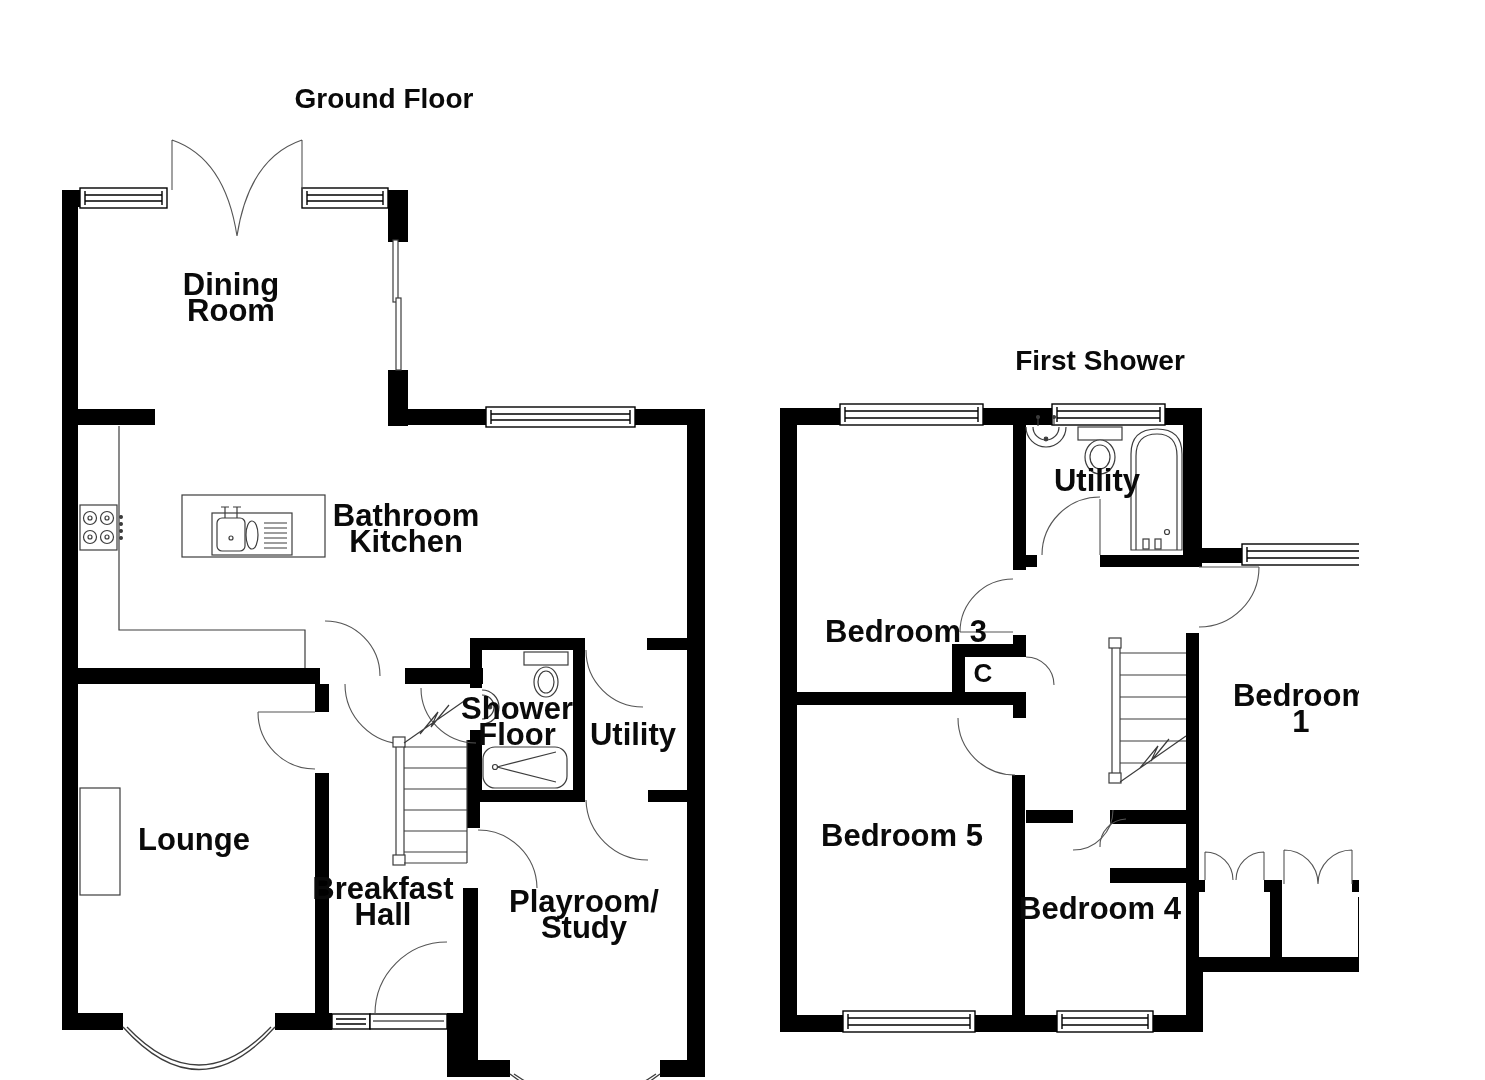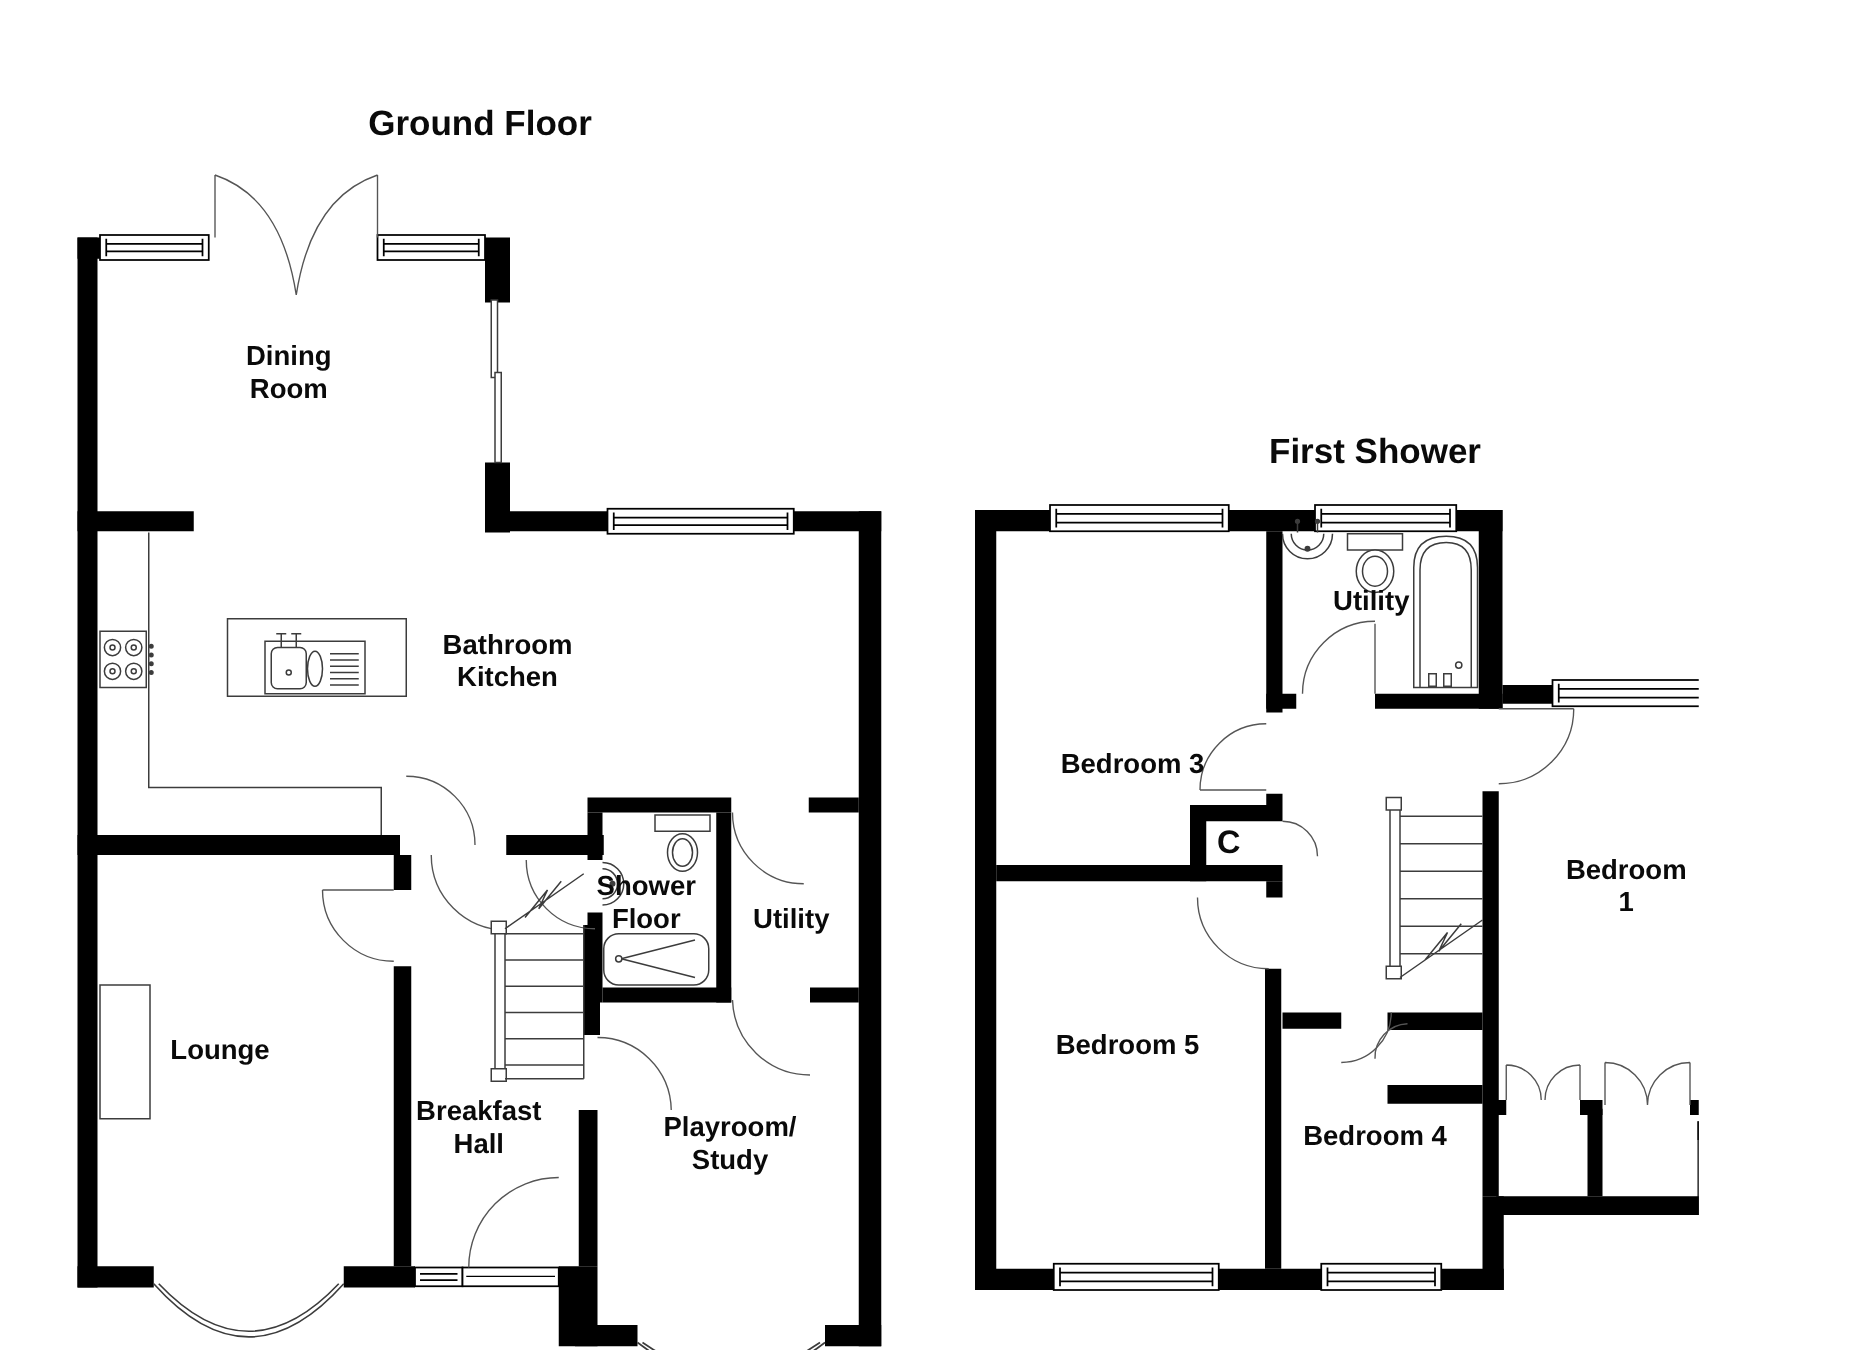--- a/index.html
+++ b/index.html
@@ -1,21 +1,21 @@
 <!DOCTYPE html>
 <html><head>
 <meta charset="utf-8">
 <style>
   html,body{margin:0;padding:0;background:#fff;}
   .canvas{position:relative;width:1359px;height:1080px;background:#ffffff;overflow:hidden;
           font-family:"Liberation Sans", sans-serif;margin-top:40px;}
   .plan-svg{position:absolute;left:0;top:0;}
   .floor-title{position:absolute;transform:translate(-50%,-50%);font-weight:bold;font-size:28px;
                color:#0a0a0a;white-space:pre-line;text-align:center;}
-  .room-label{position:absolute;transform:translate(-50%,-50%);font-weight:bold;font-size:22px;
+  .room-label{position:absolute;transform:translate(-50%,-50%);font-weight:bold;font-size:31px;
               line-height:26px;color:#0a0a0a;white-space:pre-line;text-align:center;}
   .room-label.small{font-size:26px;}
 </style>
 </head>
 <body>
 
 <div class="canvas">
 
   <svg class="plan-svg" width="1485" height="1080" viewBox="0 0 1485 1080">
 
@@ -253,29 +253,29 @@
     </g>
   </svg>
 
   <div class="floor-title" style="left:384px;top:59px">Ground Floor</div>
   <div class="floor-title" style="left:1100px;top:321px">First Shower</div>
 
   <div class="room-label" style="left:231px;top:258px">Dining
 Room</div>
   <div class="room-label" style="left:406px;top:489px">Bathroom
 Kitchen</div>
-  <div class="room-label" style="left:176px;top:800px">Lounge</div>
+  <div class="room-label" style="left:194px;top:800px">Lounge</div>
   <div class="room-label" style="left:383px;top:862px">Breakfast
 Hall</div>
   <div class="room-label" style="left:517px;top:682px">Shower
 Floor</div>
   <div class="room-label" style="left:633px;top:695px">Utility</div>
   <div class="room-label" style="left:584px;top:875px">Playroom/
 Study</div>
 
-  <div class="room-label" style="left:906px;top:571px">Bedroom 3</div>
+  <div class="room-label" style="left:906px;top:592px">Bedroom 3</div>
   <div class="room-label" style="left:1097px;top:441px">Utility</div>
   <div class="room-label" style="left:1301px;top:669px">Bedroom 1</div>
   <div class="room-label" style="left:902px;top:796px">Bedroom 5</div>
   <div class="room-label" style="left:1100px;top:869px">Bedroom 4</div>
   <div class="room-label small" style="left:983px;top:633px">C</div>
 
 </div>
 
 </body></html>

